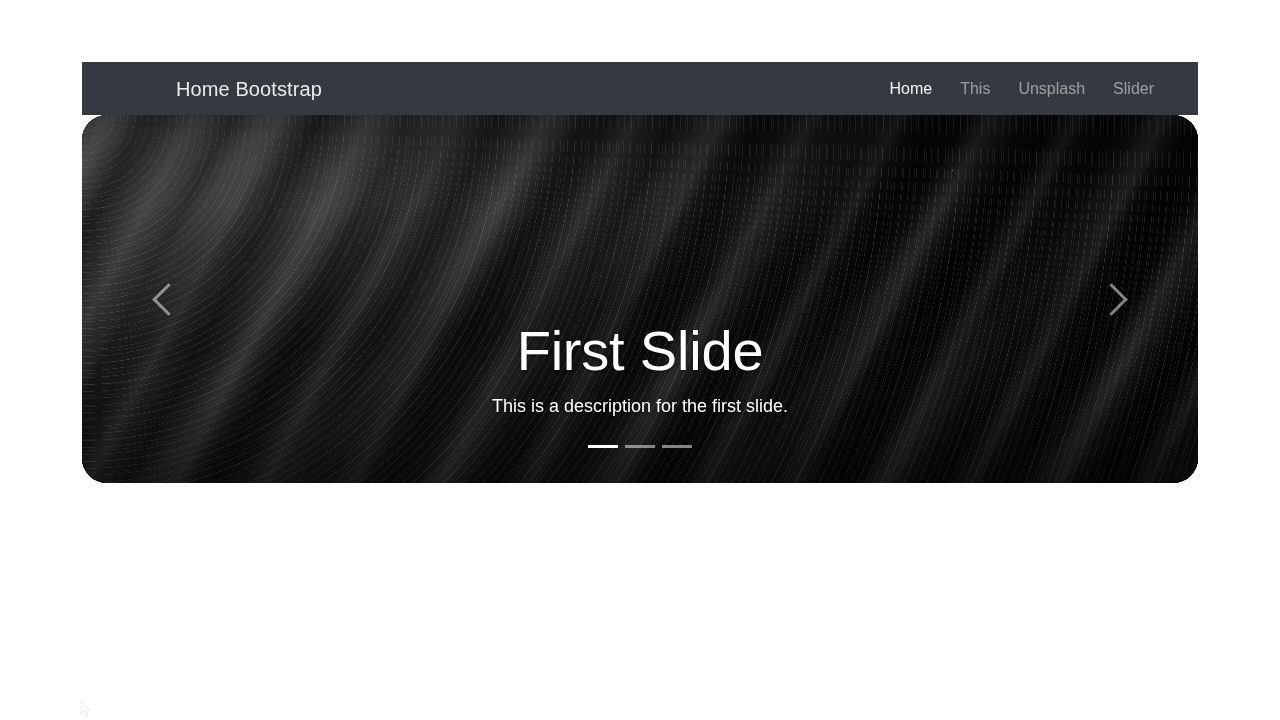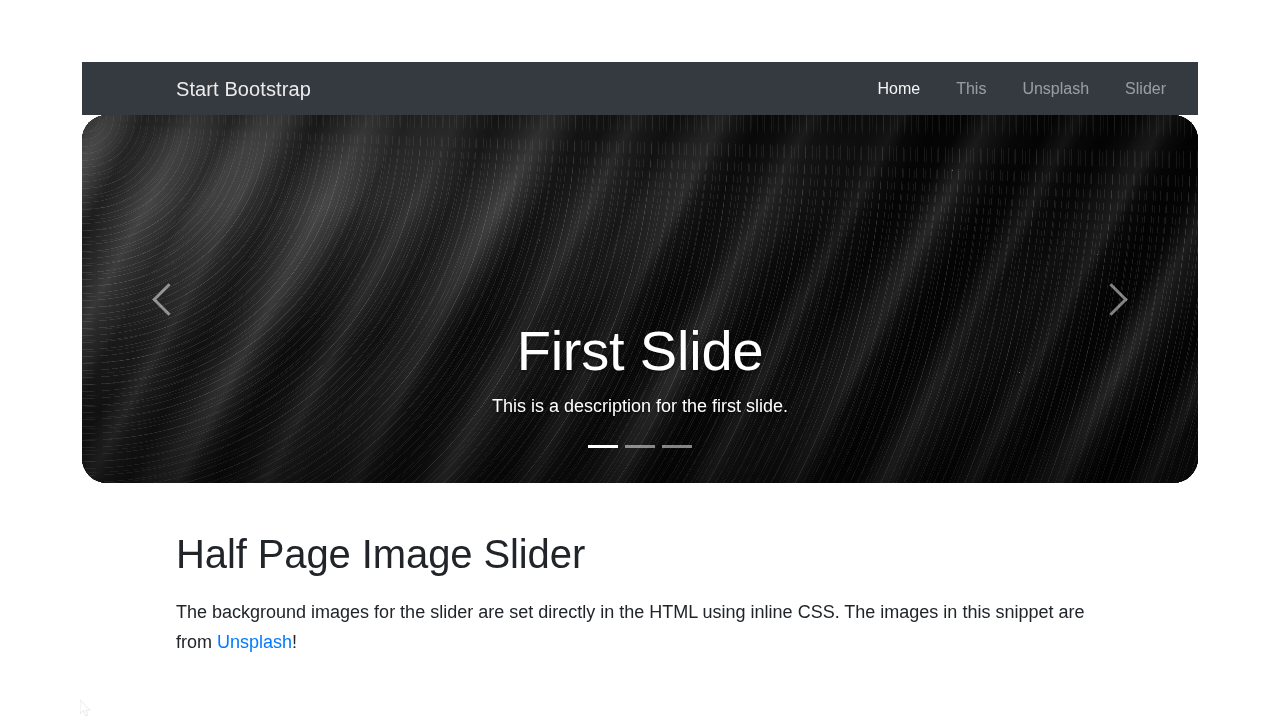--- a/index.html
+++ b/index.html
@@ -49,23 +49,23 @@
     line-height: 1;
     letter-spacing: 0.1px;
     white-space: nowrap;
     text-decoration: none;
     cursor: pointer;
   }
   .navbar-nav {
     display: flex;
     align-items: center;
     list-style: none;
-    margin: 0;
+    margin: 12px;
     padding: 0 18px 0 0;
-    gap: 8px;
+    gap: 0px;
   }
   .nav-item { display: block; }
   .nav-link {
     display: block;
     padding: 8px 14px;
     font-size: 16px;
     line-height: 1.2;
     color: rgba(255,255,255,0.5);
     text-decoration: none;
     white-space: nowrap;
@@ -256,21 +256,21 @@
   }
 </style>
 </head>
 <body>
 
 <div class="page">
 
   <div class="container">
 
     <nav class="navbar">
-      <a class="navbar-brand">Start Bootstrap</a>
+      <a class="navbar-brand">Home Bootstrap</a>
 
       <ul class="navbar-nav">
         <li class="nav-item">
           <a class="nav-link active">Home</a>
         </li>
         <li class="nav-item">
           <a class="nav-link">This</a>
         </li>
         <li class="nav-item">
           <a class="nav-link">Unsplash</a>
@@ -300,24 +300,20 @@
       </ul>
 
       <a class="carousel-control prev">
         <span class="chev chev-left"></span>
       </a>
       <a class="carousel-control next">
         <span class="chev chev-right"></span>
       </a>
     </div>
 
-    <div class="content">
-      <h1>Half Page Image Slider</h1>
-      <p><span>The background images for the slider are set directly in the HTML using inline CSS. The images in this snippet are from </span><a class="link">Unsplash</a><span>!</span></p>
-    </div>
 
   </div>
 
   <svg class="cursor" viewBox="0 0 12 18">
     <polygon points="0,0 0,14 3.4,10.8 5.8,16 8,15 5.7,10.2 10,10.2" fill="#ffffff" stroke="#9aa0a6" stroke-width="0.8"></polygon>
   </svg>
 
 </div>
 
 </body></html>

